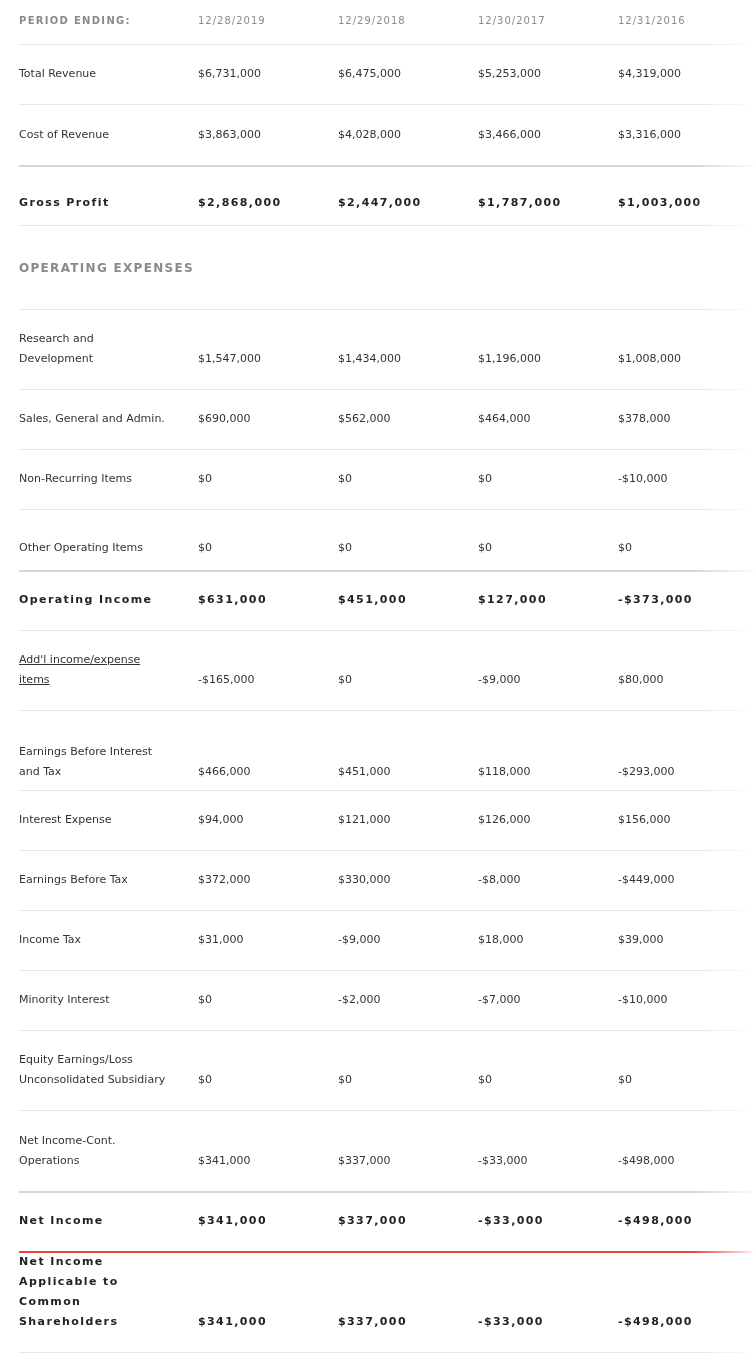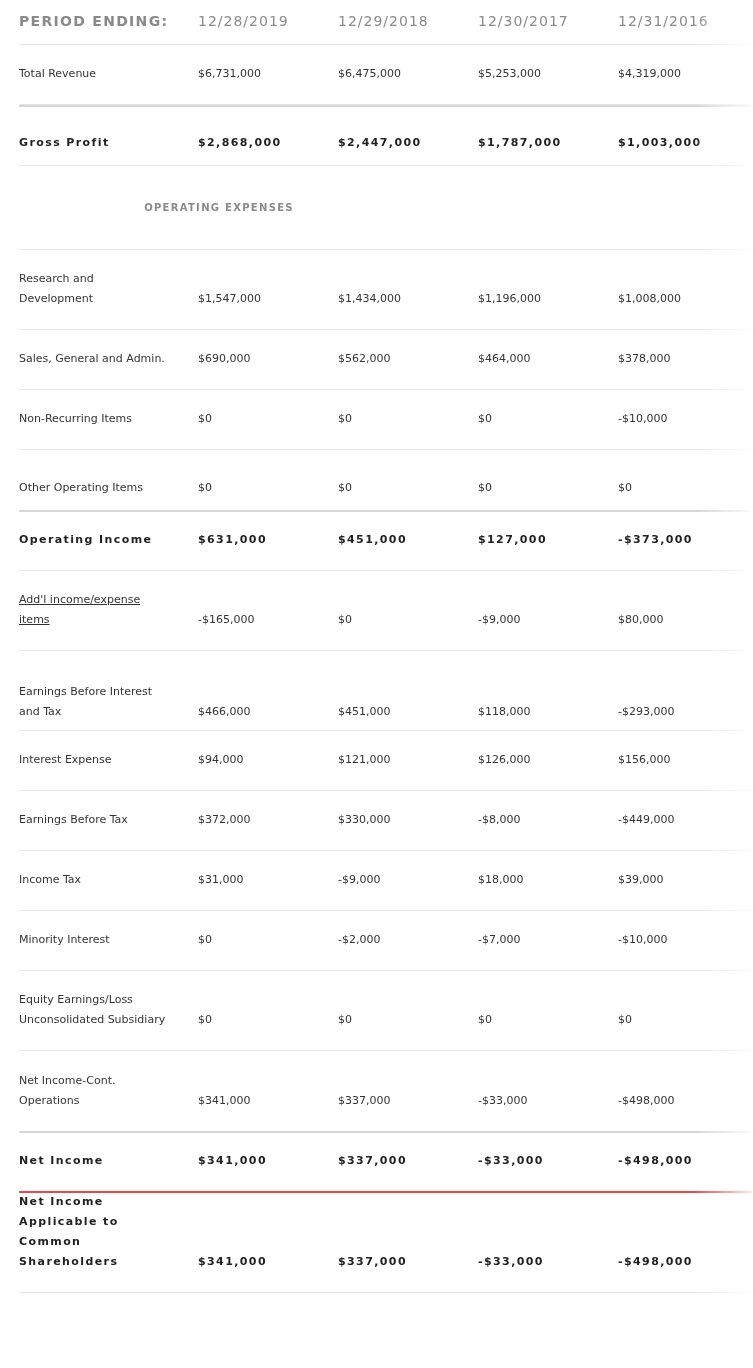--- a/index.html
+++ b/index.html
@@ -3,24 +3,24 @@
 <meta charset="utf-8">
 <style>
   html, body { margin: 0; padding: 0; background: #ffffff; }
   body { width: 753px; height: 1368px; overflow: hidden; font-family: "DejaVu Sans", sans-serif; color: #333; }
   .table { position: relative; margin-left: 19px; width: 734px; }
   .row { display: flex; align-items: flex-end; border-bottom: 1px solid #e6e6e6; box-sizing: border-box; }
   .row.thick-top { border-top: 2px solid #d6d6d6; }
   .cell { font-size: 11px; line-height: 20px; }
   .label { width: 179px; flex: 0 0 179px; }
   .val { width: 140px; flex: 0 0 140px; }
-  .hdr .cell { font-size: 14px; letter-spacing: 1.3px; color: #8a8a8a; font-weight: bold; }
+  .hdr .cell { font-size: 10px; letter-spacing: 1.3px; color: #8a8a8a; font-weight: bold; }
   .hdr .val { font-weight: normal; color: #8a8a8a; letter-spacing: 1px; }
   .bold .cell { font-weight: bold; letter-spacing: 1.4px; color: #222; }
-  .section .cell { font-size: 10px; letter-spacing: 1.3px; color: #8a8a8a; font-weight: bold; text-align: center; }
+  .section .cell { font-size: 12px; letter-spacing: 1.3px; color: #8a8a8a; font-weight: bold; }
   .fade { position: absolute; top: 0; right: 0; width: 60px; height: 100%; background: linear-gradient(to right, rgba(255,255,255,0), rgba(255,255,255,0.9)); pointer-events: none; }
 </style>
 </head>
 <body>
 
 <div class="table">
 
   <div class="row hdr" style="height:45px;padding-bottom:13px;">
     <div class="cell label">PERIOD ENDING:</div>
     <div class="cell val">12/28/2019</div>
@@ -30,20 +30,27 @@
   </div>
 
   <div class="row" style="height:60px;padding-bottom:20px;">
     <div class="cell label">Total Revenue</div>
     <div class="cell val">$6,731,000</div>
     <div class="cell val">$6,475,000</div>
     <div class="cell val">$5,253,000</div>
     <div class="cell val">$4,319,000</div>
   </div>
 
+  <div class="row" style="height:60px;padding-bottom:20px;border-bottom:none;">
+    <div class="cell label">Cost of Revenue</div>
+    <div class="cell val">$3,863,000</div>
+    <div class="cell val">$4,028,000</div>
+    <div class="cell val">$3,466,000</div>
+    <div class="cell val">$3,316,000</div>
+  </div>
 
   <div class="row bold thick-top" style="height:61px;padding-bottom:12px;">
     <div class="cell label">Gross Profit</div>
     <div class="cell val">$2,868,000</div>
     <div class="cell val">$2,447,000</div>
     <div class="cell val">$1,787,000</div>
     <div class="cell val">$1,003,000</div>
   </div>
 
   <div class="row section" style="height:84px;align-items:flex-start;padding-top:32px;">

